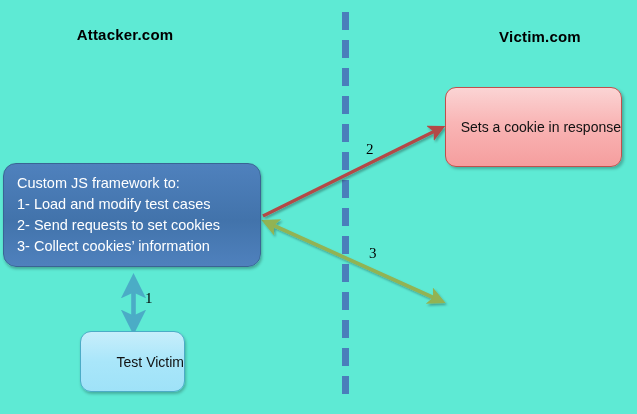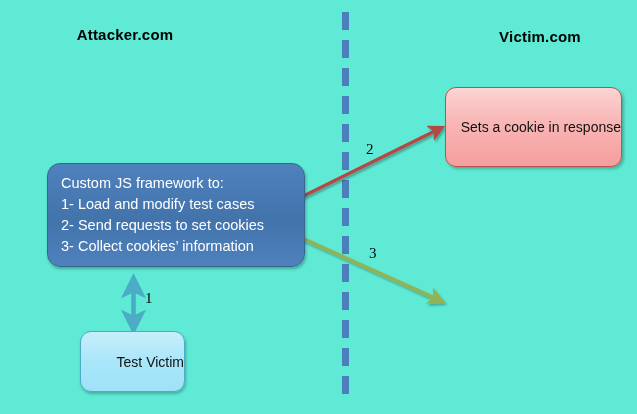--- a/index.html
+++ b/index.html
@@ -62,21 +62,20 @@
     top: 163px;
     width: 258px;
     height: 104px;
     border-radius: 13px;
     background: linear-gradient(to bottom, #4f81bd 0%, #4273ab 55%, #4f81bd 100%);
     border: 1px solid #3a6494;
     box-shadow: 1px 2px 3px rgba(0,0,0,0.28);
     justify-content: flex-start;
     align-items: flex-start;
     padding: 9px 0 0 13px;
-    margin-left: 44px;
   }
   #framework-box .lines {
     color: #ffffff;
     font-size: 14.5px;
     line-height: 21px;
     text-align: left;
     white-space: pre;
   }
 
   

